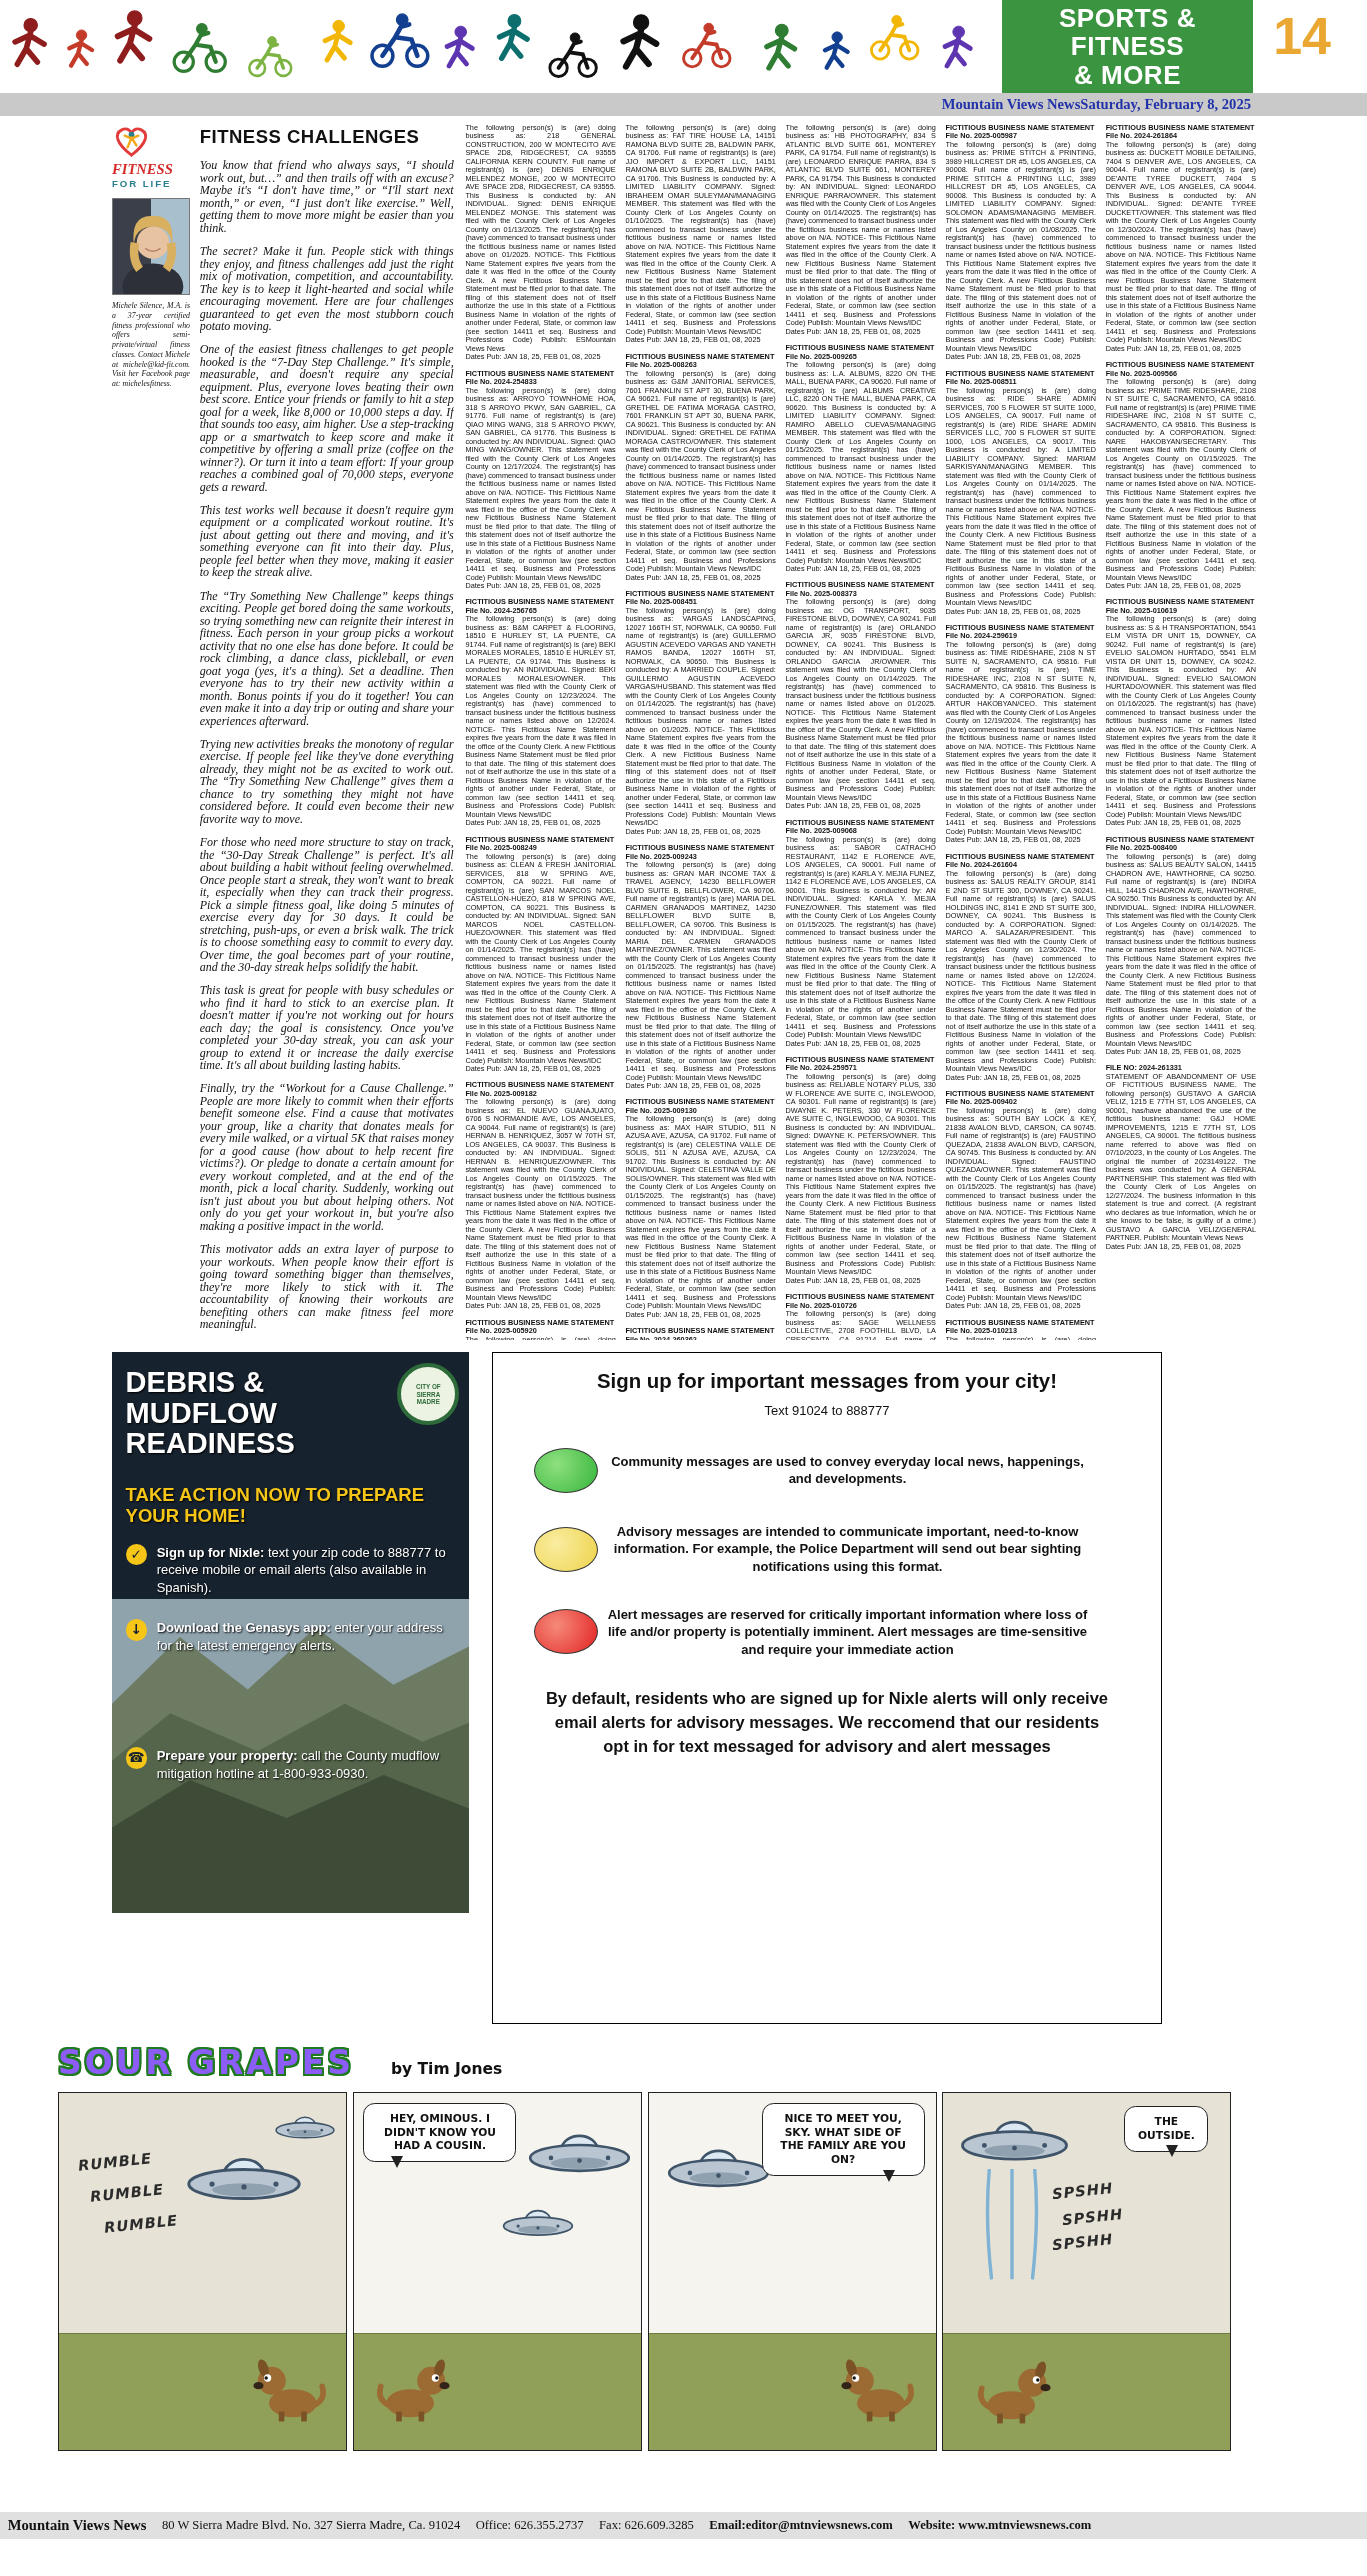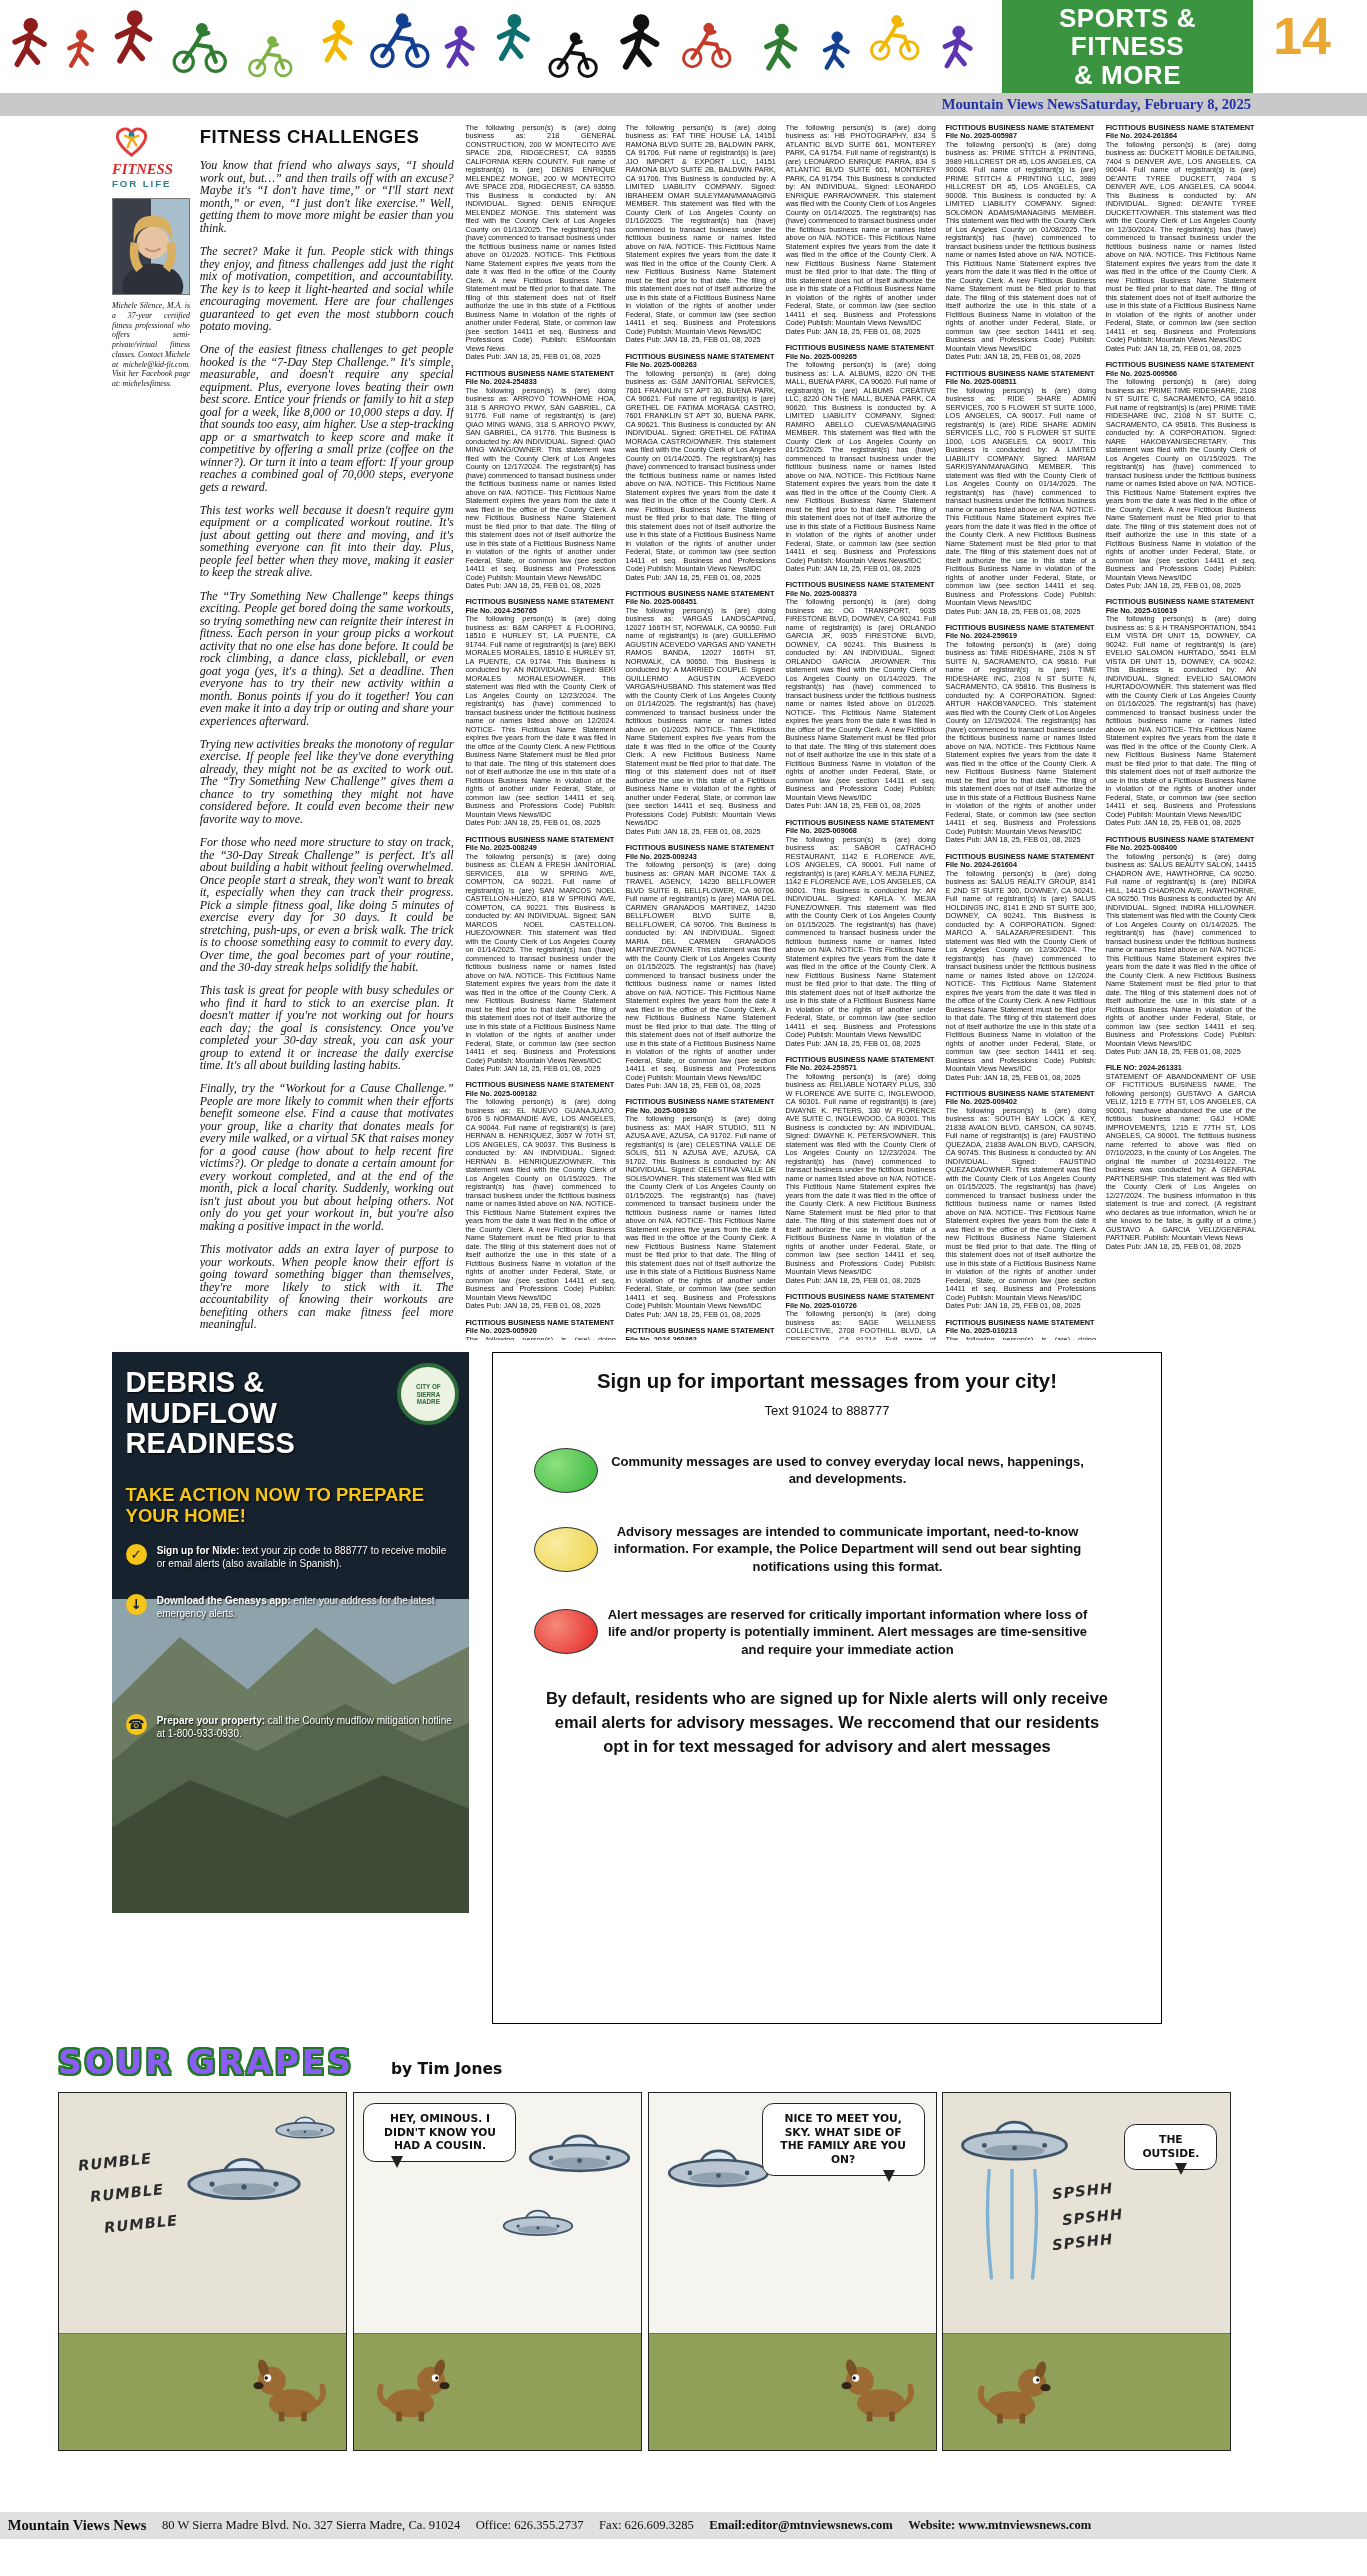--- a/index.html
+++ b/index.html
@@ -54,21 +54,21 @@
   .seal { position:absolute; top:11.7px; right:9.7px; width:62px; height:62px; border-radius:50%;
           background:#edf3e2; border:4.9px solid #2e6b3a; display:flex; align-items:center;
           justify-content:center; z-index:3; }
   .seal-inner { font:bold 6.3px/1.2 "Liberation Sans",sans-serif; color:#2e6b3a; text-align:center; padding:2.9px; }
   .mud-tag { color:#f5c518; font:bold 18.5px/1.15 "Liberation Sans",sans-serif; margin:25px 0 17.5px 0;
              text-shadow:1px 1px 1.9px #000; }
   .mud-bullet { display:flex; gap:9.7px; margin-bottom:23px; align-items:flex-start; }
   .mud-bullet:last-child { margin-top:93px; }
   .mud-icon { flex:0 0 21.4px; width:21.4px; height:21.4px; border-radius:50%; background:#f5c518;
               color:#16222e; font:bold 13.6px/21.4px "DejaVu Sans",sans-serif; text-align:center; }
-  .mud-text { font-size:10px; line-height:1.35; text-shadow:1px 1px 1.9px #000; }
+  .mud-text { font-size:13px; line-height:1.35; text-shadow:1px 1px 1.9px #000; }
 
   .nixle { width:670px; height:672px; border:1.9px solid #000; background:#fff;
            font-family:"Liberation Sans",sans-serif; }
   .nixle-header { height:62px; background:#000; color:#fff; display:flex; align-items:center;
                   justify-content:center; font:bold 37px "DejaVu Sans",sans-serif;
                   letter-spacing:23px; padding-left:23px; }
   .nixle-sub { text-align:center; font:bold 20.4px "Liberation Sans",sans-serif; margin-top:17.5px; }
   .nixle-txt { text-align:center; font-size:13px; margin-top:9.7px; }
   .nixle-row { display:flex; align-items:center; padding:0 41px; margin-top:30px; }
   .nixle-circle { flex:0 0 64px; width:64px; height:45px; border-radius:50%; border:1.9px solid #333; }
@@ -483,21 +483,21 @@
       <div class="ground"></div>
       <svg class="spr" style="left:13.6px;top:25px;width:115px" viewBox="0 0 84 36">
           <use href="#saucer-g"></use>
         </svg>
       <svg class="spray" style="left:35px;top:76px;width:68px;height:117px" viewBox="0 0 60 70" preserveAspectRatio="none">
         <path d="M10 0 q-4 30 2 66 M30 0 q0 34 0 66 M50 0 q4 30 -2 66" stroke="#7fb3d6" stroke-width="3" fill="none"></path>
       </svg>
       <span class="snd" style="left:109px;top:89px">SPSHH</span>
       <span class="snd" style="left:119px;top:115px">SPSHH</span>
       <span class="snd" style="left:109px;top:140px">SPSHH</span>
-      <div class="bubble tail-right" style="left:181px;top:31px;width:93px">THE OUTSIDE.</div>
+      <div class="bubble tail-right" style="left:181px;top:13px;width:84px">THE OUTSIDE.</div>
       <svg class="dogsvg" style="left:29px;bottom:25px;width:84px" viewBox="0 0 60 52">
           <use href="#dog-g"></use>
         </svg>
     </div>
 
   </div>
 </section>
 
 <footer class="footer">
   <span class="f-name">Mountain Views News</span>

